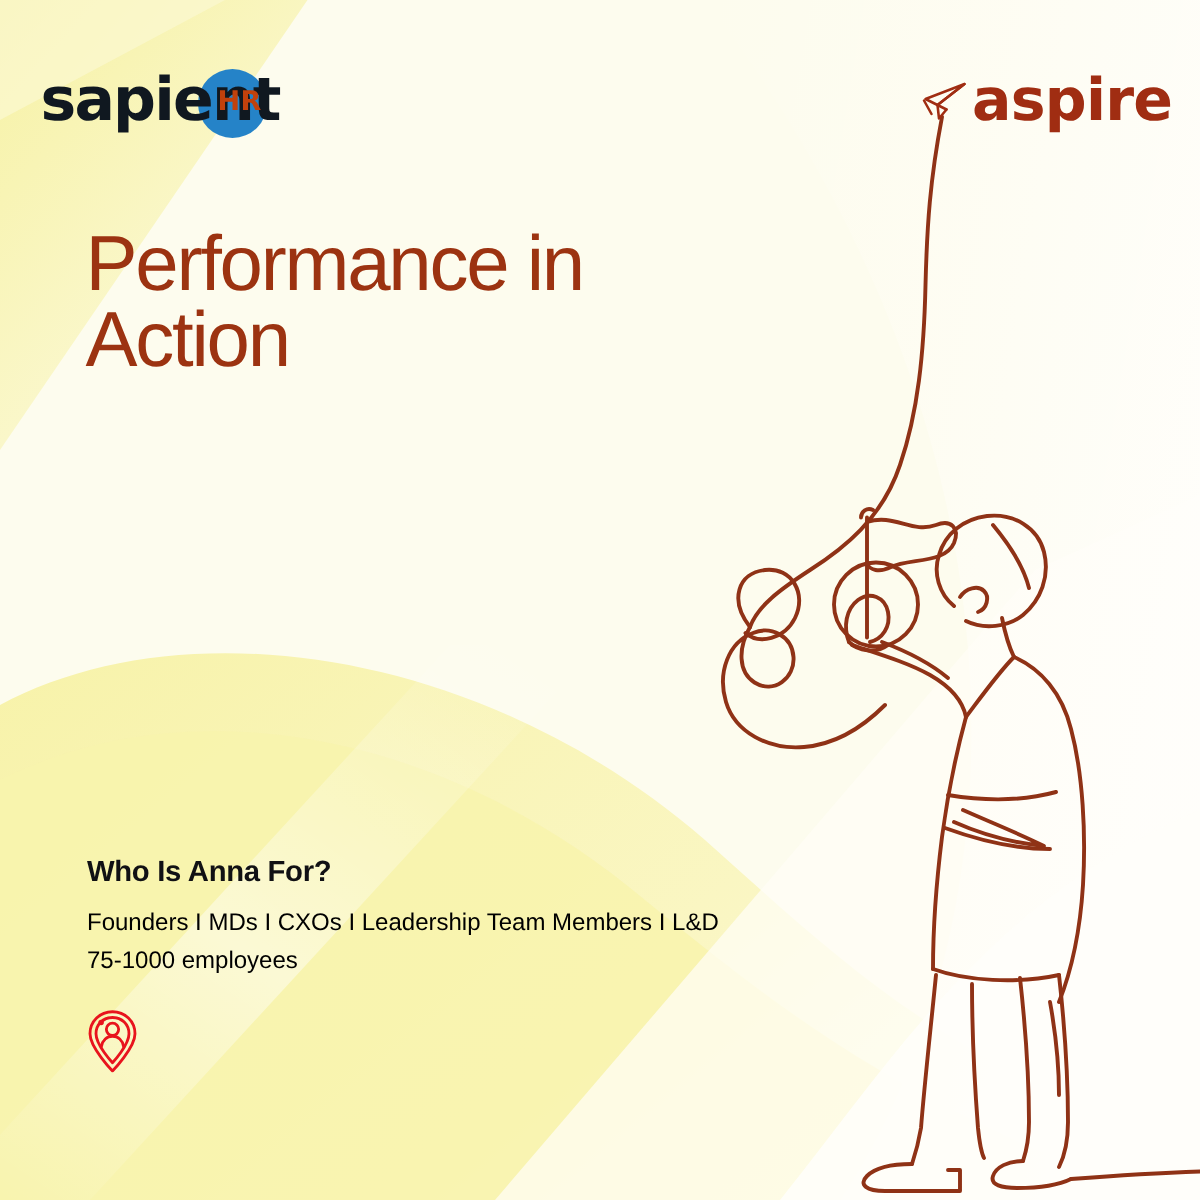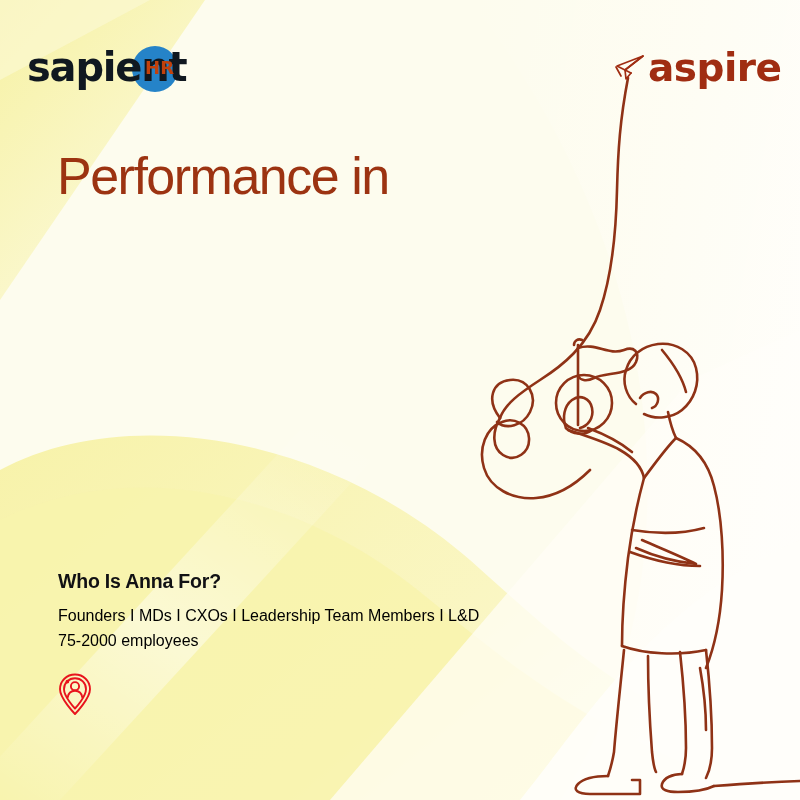--- a/index.html
+++ b/index.html
@@ -331,27 +331,28 @@
       <path d="M31,3 L5,13 L13,17 Z"></path>
       <path d="M31,3 L13,17 L14,26 L19,20"></path>
       <path d="M13,17 L19,20"></path>
       <path d="M4,14 L9,23"></path>
     </svg>
     <span id="aspire-word">aspire</span>
   </div>
 
   <h1 id="headline">
     <span class="hl-line">Performance in</span>
+    <span class="hl-line">Action</span>
   </h1>
 
 
   <h2 id="audience-heading">Who Is Anna For?</h2>
   <p id="audience-body">
     <span class="aud-line">Founders I MDs I CXOs I Leadership Team Members I L&amp;D</span>
-    <span class="aud-line">75-2000 employees</span>
+    <span class="aud-line">75-1000 employees</span>
   </p>
 
   <div id="venue-block">
     <svg id="venue-pin" viewBox="0 0 34 42" xmlns="http://www.w3.org/2000/svg" fill="none" stroke="#e8141d" stroke-width="1.9" stroke-linecap="round" stroke-linejoin="round">
 
       <path d="M17,41 C17,41 32,25.5 32,16.2 C32,7.8 25.3,1.5 17,1.5
                C8.7,1.5 2,7.8 2,16.2 C2,25.5 17,41 17,41 Z"></path>
 
       <path d="M17,35.5 C17,35.5 28,23.8 28,16.2 C28,9.9 23.2,5.3 17,5.3
                C10.8,5.3 6,9.9 6,16.2 C6,23.8 17,35.5 17,35.5 Z"></path>

